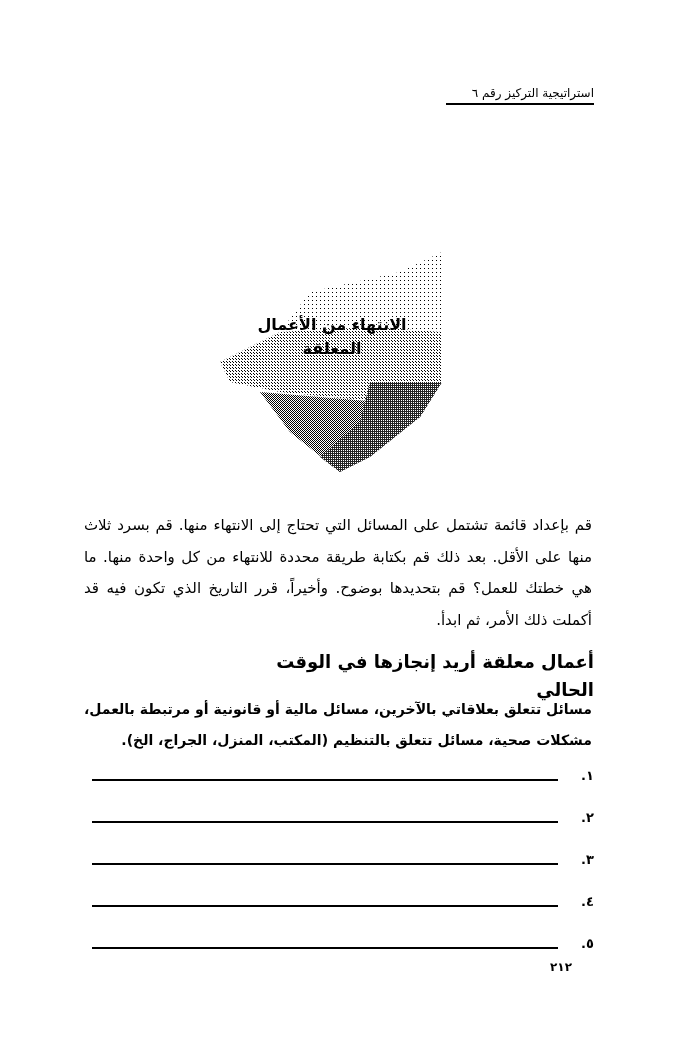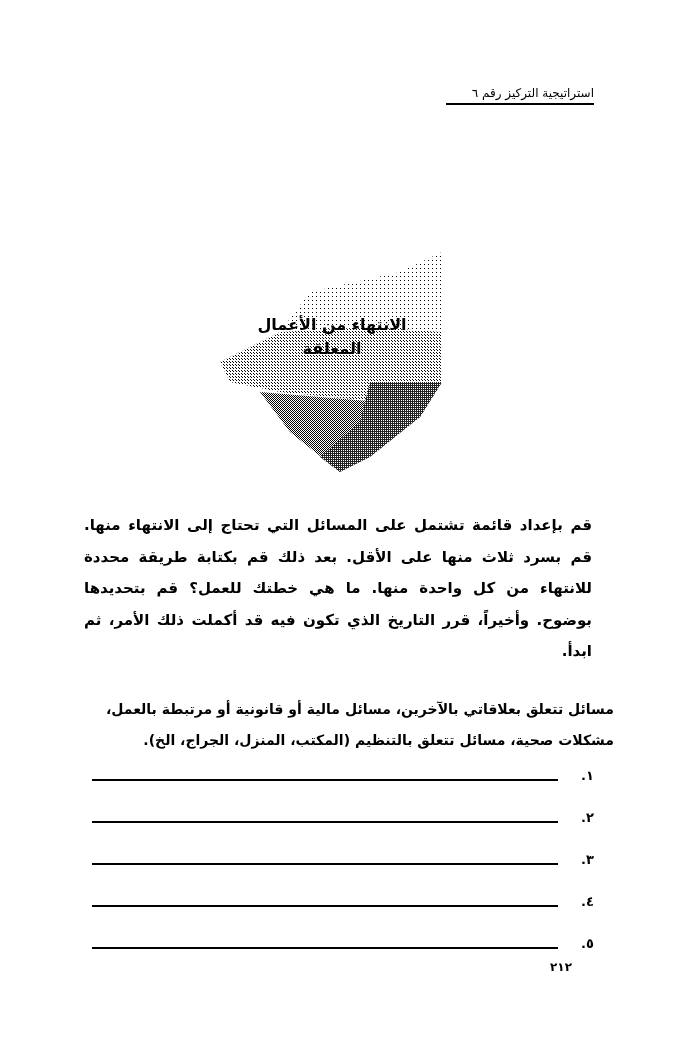--- a/index.html
+++ b/index.html
@@ -4,23 +4,23 @@
   <style>
     html, body { margin: 0; padding: 0; background: #ffffff; }
     body { width: 698px; height: 1064px; position: relative; overflow: hidden; font-family: "DejaVu Sans", sans-serif; color: #000; }
     .page { position: absolute; left: 0; top: 0; width: 698px; height: 1064px; }
     .running-header { position: absolute; left: 440px; top: 84px; width: 154px; text-align: right; direction: rtl; font-size: 12px; font-weight: normal; line-height: 18px; }
     .header-rule { position: absolute; left: 446px; top: 103px; width: 148px; height: 2px; background: #000; }
     .chapter-title { position: absolute; left: 180px; top: 138px; width: 300px; text-align: center; direction: rtl; font-size: 44px; font-weight: 900; line-height: 64px; letter-spacing: 1px; text-shadow: 1px 1px 0 #000, -1px 0 0 #000, 0 1px 0 #000; }
     .decor { position: absolute; left: 220px; top: 232px; width: 232px; height: 240px; }
     .decor svg { width: 100%; height: 100%; display: block; }
     .section-label { position: absolute; left: 232px; top: 296px; width: 200px; text-align: center; direction: rtl; font-size: 16px; font-weight: bold; line-height: 24px; margin-top: 17px; }
-    .body-para { position: absolute; left: 84px; top: 510px; width: 508px; direction: rtl; text-align: justify; font-size: 15px; font-weight: bold; line-height: 31.5px; }
+    .body-para { position: absolute; left: 84px; top: 510px; width: 508px; direction: rtl; text-align: justify; font-size: 15px; font-weight: normal; line-height: 31.5px; }
     .subheading { position: absolute; left: 260px; top: 648px; width: 334px; direction: rtl; text-align: right; font-size: 18px; font-weight: bold; line-height: 28px; }
-    .desc-para { position: absolute; left: 84px; top: 694px; width: 508px; direction: rtl; text-align: justify; font-size: 14px; font-weight: bold; line-height: 31px; margin-left: 22px; }
+    .desc-para { position: absolute; left: 84px; top: 694px; width: 508px; direction: rtl; text-align: justify; font-size: 14px; font-weight: bold; line-height: 31px; }
     .fill-list { position: absolute; left: 92px; top: 762px; width: 476px; }
     .fill-row { position: relative; height: 42px; }
     .fill-num { position: absolute; right: -26px; top: 6px; font-size: 13px; font-weight: bold; direction: rtl; }
     .fill-line { position: absolute; left: 0; right: 10px; top: 17px; height: 0; border-top: 2px solid #000; }
     .page-number { position: absolute; left: 550px; top: 960px; width: 42px; text-align: left; font-size: 12px; font-weight: bold; direction: rtl; }
   </style>
 </head>
 <body>
 
 <div class="page">
@@ -58,20 +58,21 @@
 
       <polygon points="40,160 160,170 222,150 200,185 160,210 120,240 70,200" fill="url(#dots3)"></polygon>
 
       <polygon points="150,150 222,150 200,185 150,225 120,240 100,225 140,190" fill="url(#dots4)"></polygon>
     </svg>
   </div>
   <div class="section-label">الانتهاء من الأعمال المعلقة</div>
 
   <div class="body-para">قم بإعداد قائمة تشتمل على المسائل التي تحتاج إلى الانتهاء منها. قم بسرد ثلاث منها على الأقل. بعد ذلك قم بكتابة طريقة محددة للانتهاء من كل واحدة منها. ما هي خطتك للعمل؟ قم بتحديدها بوضوح. وأخيراً، قرر التاريخ الذي تكون فيه قد أكملت ذلك الأمر، ثم ابدأ.</div>
 
+  <div class="subheading">أعمال معلقة أريد إنجازها في الوقت الحالي</div>
 
   <div class="desc-para">مسائل تتعلق بعلاقاتي بالآخرين، مسائل مالية أو قانونية أو مرتبطة بالعمل، مشكلات صحية، مسائل تتعلق بالتنظيم (المكتب، المنزل، الجراج، الخ).</div>
 
   <div class="fill-list">
     <div class="fill-row">
       <span class="fill-num">١.</span>
       <div class="fill-line"></div>
     </div>
     <div class="fill-row">
       <span class="fill-num">٢.</span>

